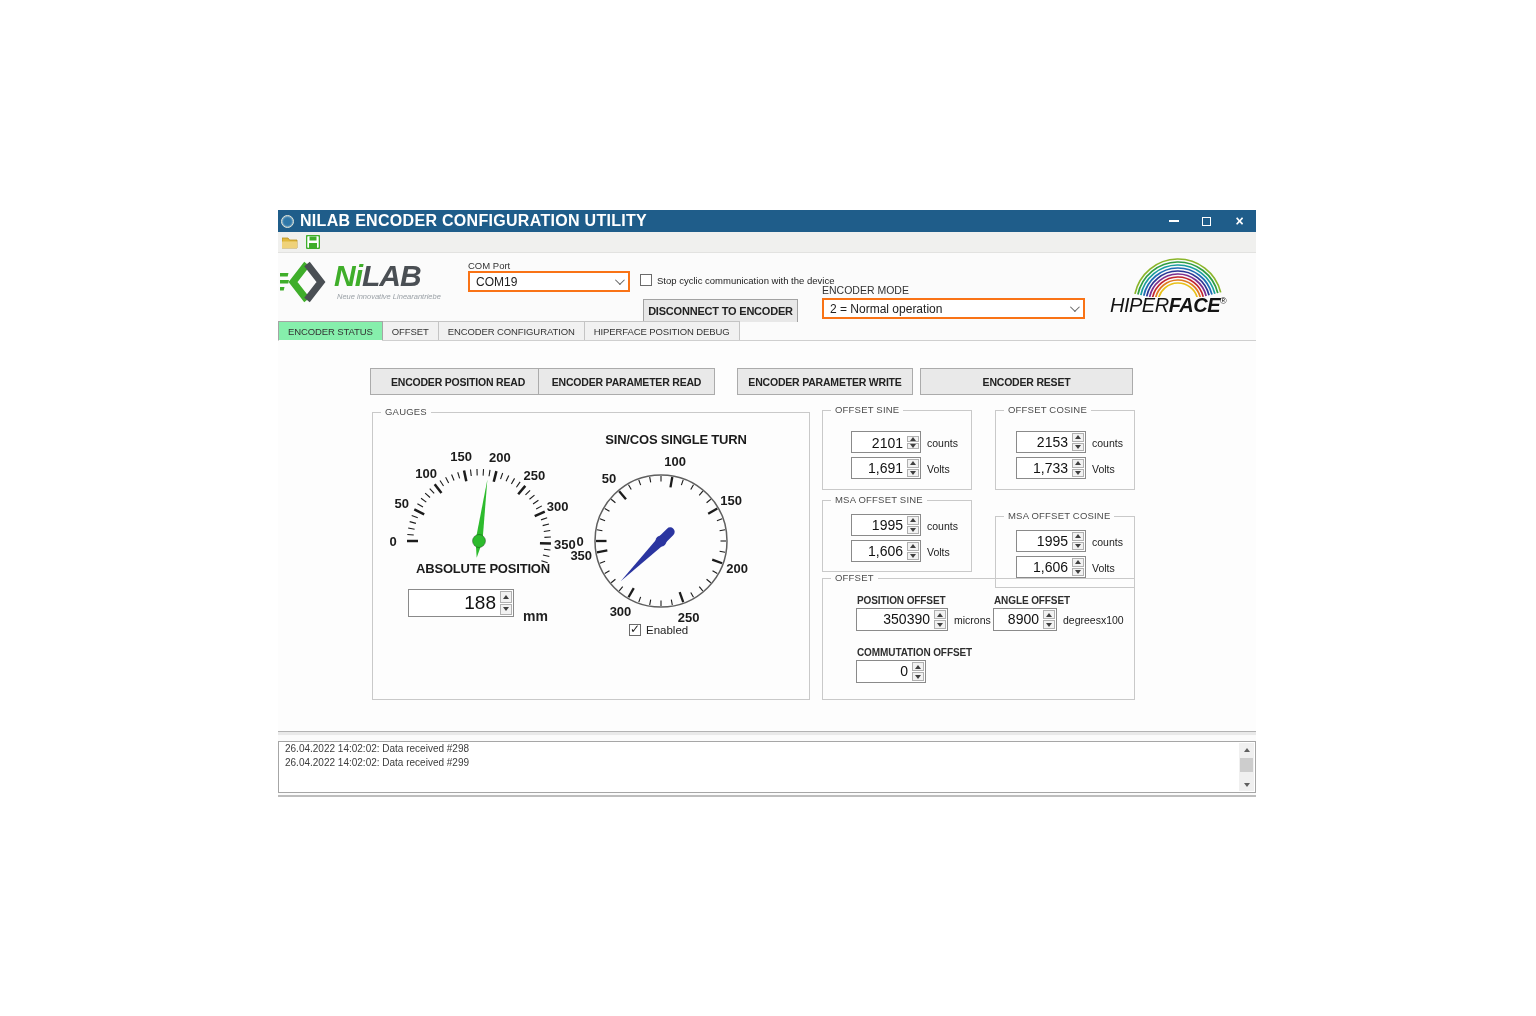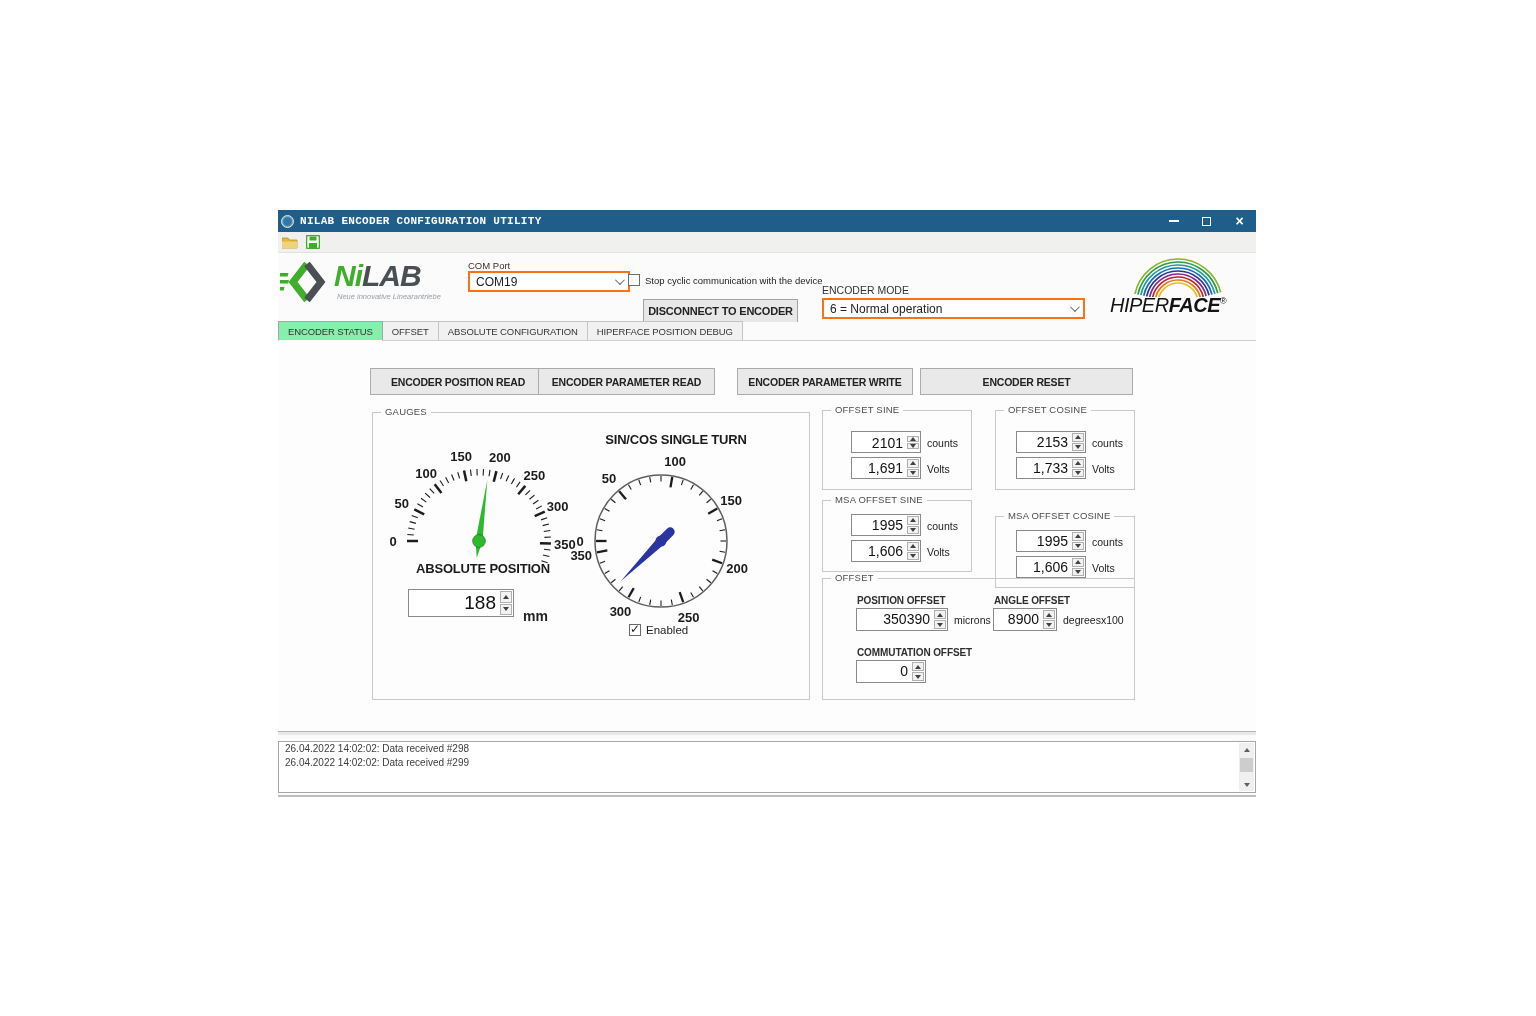--- a/index.html
+++ b/index.html
@@ -4,21 +4,21 @@
 <style>
   * { margin:0; padding:0; box-sizing:border-box; }
   html,body { background:#ffffff; }
   body { font-family:"Liberation Sans","DejaVu Sans",sans-serif; color:#222; }
   #stage { position:relative; width:1536px; height:1016px; background:#fff; overflow:hidden; }
   #appwin { position:absolute; left:278px; top:210px; width:978px; height:587px; background:#fbfbfb; }
 
   
   .titlebar { position:absolute; left:0; top:0; width:978px; height:22px; background:#1f5d8a; display:flex; align-items:center; }
   .appicon { width:13px; height:13px; margin-left:3px; border:1px solid #e8e8d8; border-radius:50%; background:#2e77a8; box-shadow:inset 0 0 2px #fff; }
-  .wintitle { color:#fff; font-size:11px; font-weight:bold; letter-spacing:.3px; margin-left:6px;font-family:Liberation Mono, monospace; }
+  .wintitle { color:#fff; font-size:16px; font-weight:bold; letter-spacing:.3px; margin-left:6px; }
   .winctrls { margin-left:auto; display:flex; height:100%; }
   .wbtn { width:33px; height:100%; display:flex; align-items:center; justify-content:center; }
   .glyph-min { width:10px; height:2px; background:#fff; }
   .glyph-max { width:9px; height:9px; border:1.5px solid #fff; }
   .glyph-close { color:#fff; font-size:14px; font-weight:bold; line-height:10px; }
 
   
   .toolbar { position:absolute; left:0; top:22px; width:978px; height:21px; background:#f0f0ee; border-bottom:1px solid #e2e2e0; display:flex; align-items:center; gap:7px; padding-left:4px; }
   .tb-ico { width:16px; height:15px; display:flex; align-items:center; justify-content:center; }
 
@@ -137,29 +137,29 @@
       </div>
     </div>
 
     <div class="fldlabel" style="left:190px; top:7px;">COM Port</div>
     <div class="selectbox" style="left:190px; top:18px; width:162px;">
       <span>COM19</span>
       <span class="chev"></span>
     </div>
     <button class="pushbtn primary" style="left:188px; top:46px; width:167px; height:24px;margin-top:32px;">CONNECT TO ENCODER</button>
 
-    <div class="checkrow" style="left:350px; top:21px;justify-content:center;">
+    <div class="checkrow" style="left:362px; top:21px;justify-content:center;">
       <span class="cb"></span>
       <span class="cblabel">Stop cyclic communication with the device</span>
     </div>
     <button class="pushbtn" style="left:365px; top:46px; width:155px; height:24px;">DISCONNECT TO ENCODER</button>
 
     <div class="fldlabel" style="left:544px; top:31px; font-size:10.5px;">ENCODER MODE</div>
     <div class="selectbox" style="left:544px; top:45px; width:263px;">
-      <span>6 = Normal operation</span>
+      <span>2 = Normal operation</span>
       <span class="chev"></span>
     </div>
 
     <div class="hiperface">
       <svg width="132" height="40" viewBox="0 0 132 40" style="position:absolute; left:0; top:0;">
             <path d="M 28.96150556771255 36.85188560401859 A 44 44 0 0 1 114.69301195614383 35.35543659361462" fill="none" stroke="#8ab529" stroke-width="1.7"></path>
             <path d="M 31.895948369913967 37.47562067647187 A 41 41 0 0 1 111.78212477731586 36.08120228041362" fill="none" stroke="#2f9e44" stroke-width="1.7"></path>
             <path d="M 34.830391172115384 38.09935574892515 A 38 38 0 0 1 108.87123759848787 36.80696796721263" fill="none" stroke="#1a9e9e" stroke-width="1.7"></path>
             <path d="M 37.7648339743168 38.72309082137842 A 35 35 0 0 1 105.96035041965987 37.53273365401163" fill="none" stroke="#1f6db5" stroke-width="1.7"></path>
             <path d="M 40.69927677651822 39.3468258938317 A 32 32 0 0 1 103.04946324083188 38.25849934081063" fill="none" stroke="#2b3596" stroke-width="1.7"></path>
@@ -168,21 +168,21 @@
             <path d="M 49.50260518312247 41.218031111191536 A 23 23 0 0 1 94.31680170434792 40.43579640120764" fill="none" stroke="#e07a1f" stroke-width="1.7"></path>
             <path d="M 52.437047985323886 41.841766183644815 A 20 20 0 0 1 91.40591452551993 41.16156208800665" fill="none" stroke="#e8c019" stroke-width="1.7"></path>
           </svg>
       <div class="hf-text"><span>HIPER</span><span class="hf-face">FACE</span><span class="hf-reg">®</span></div>
     </div>
   </div>
 
   <div class="tabbar">
     <div class="tab active">ENCODER STATUS</div>
     <div class="tab">OFFSET</div>
-    <div class="tab">ABSOLUTE CONFIGURATION</div>
+    <div class="tab">ENCODER CONFIGURATION</div>
     <div class="tab">HIPERFACE POSITION DEBUG</div>
   </div>
 
   <div class="content"></div>
 
   <button class="actbtn" style="left:92px;  top:158px; width:176px; height:27px;">ENCODER POSITION  READ</button>
   <button class="actbtn" style="left:260px; top:158px; width:177px; height:27px;">ENCODER PARAMETER READ</button>
   <button class="actbtn" style="left:459px; top:158px; width:176px; height:27px;">ENCODER PARAMETER WRITE</button>
   <button class="actbtn" style="left:642px; top:158px; width:213px; height:27px;">ENCODER RESET</button>
 

